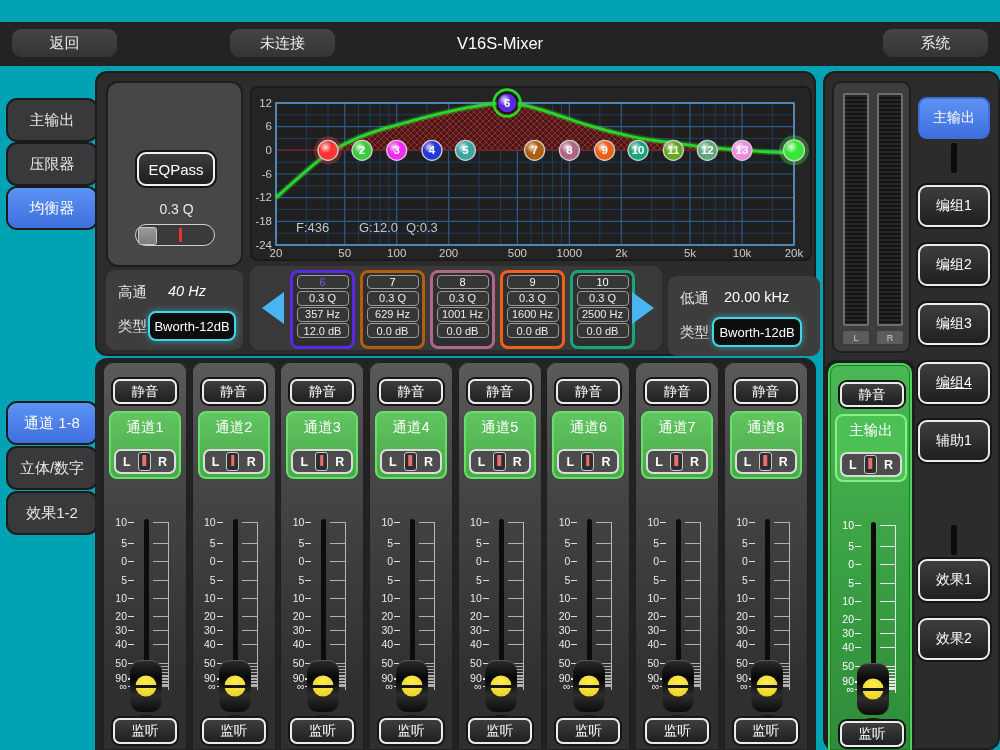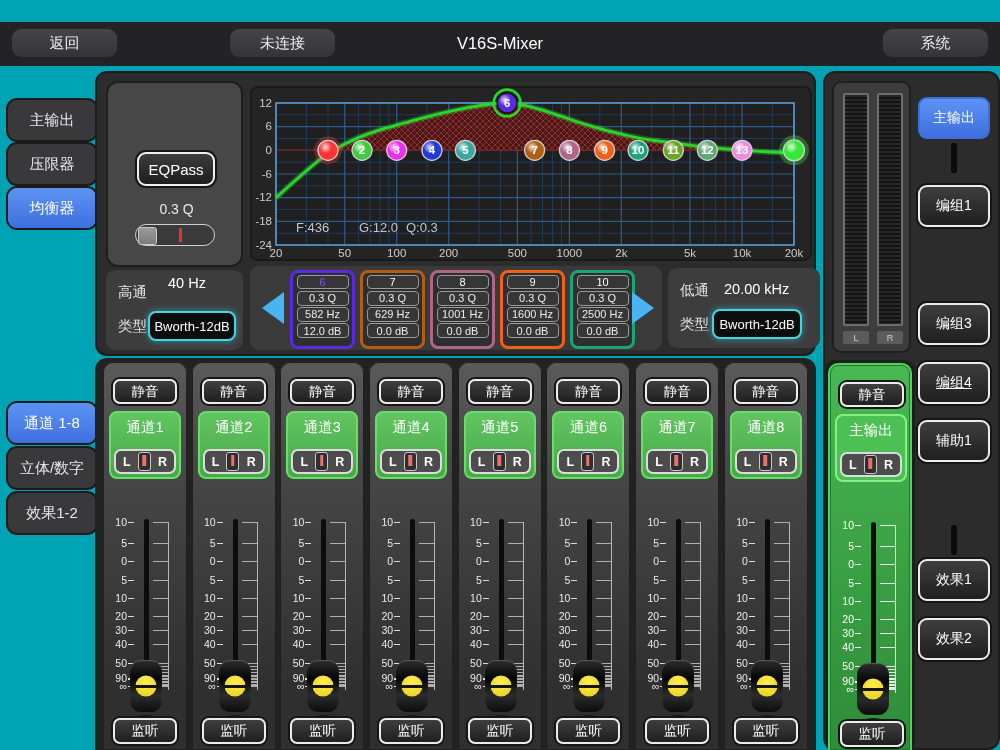--- a/index.html
+++ b/index.html
@@ -275,32 +275,32 @@
           <text x="317.35548741535257" y="169" text-anchor="middle" font-size="11.5" fill="#cccccc">1000</text>
           <text x="369.3333333333333" y="169" text-anchor="middle" font-size="11.5" fill="#cccccc">2k</text>
           <text x="438.04430816403845" y="169" text-anchor="middle" font-size="11.5" fill="#cccccc">5k</text>
           <text x="490.02215408201926" y="169" text-anchor="middle" font-size="11.5" fill="#cccccc">10k</text>
           <text x="542" y="169" text-anchor="middle" font-size="11.5" fill="#cccccc">20k</text>
         </svg>
     </div>
 
     <div class="fpanel" style="left:9px;top:197px;width:137px;">
       <span class="lab" style="top:13px;">高通</span>
-      <span class="val" style="left:62px;top:5px;">40 Hz</span>
+      <span class="val" style="left:62px;top:13px;font-style:italic;">40 Hz</span>
       <span class="lab" style="top:47px;">类型</span>
       <div class="typebtn" style="left:42px;top:41px;width:88px;">Bworth-12dB</div>
     </div>
 
     <div class="bandstrip">
       <div class="arrow arrowL"></div>
       <div class="bandcards" id="bandcards">
           <div class="bandcard" style="border-color: rgb(90, 42, 224);">
             <div class="bbox bnum" style="color: rgb(122, 90, 245);">6</div>
             <div class="bbox">0.3 Q</div>
-            <div class="bbox">582 Hz</div>
+            <div class="bbox">357 Hz</div>
             <div class="bbox">12.0 dB</div>
           </div>
           <div class="bandcard" style="border-color: rgb(176, 94, 18);">
             <div class="bbox bnum">7</div>
             <div class="bbox">0.3 Q</div>
             <div class="bbox">629 Hz</div>
             <div class="bbox">0.0 dB</div>
           </div>
           <div class="bandcard" style="border-color: rgb(176, 102, 136);">
             <div class="bbox bnum">8</div>
@@ -317,21 +317,21 @@
           <div class="bandcard" style="border-color: rgb(24, 165, 124);">
             <div class="bbox bnum">10</div>
             <div class="bbox">0.3 Q</div>
             <div class="bbox">2500 Hz</div>
             <div class="bbox">0.0 dB</div>
           </div>
         </div>
       <div class="arrow arrowR"></div>
     </div>
 
-    <div class="fpanel" style="left:571px;top:195px;width:152px;">
+    <div class="fpanel" style="left:571px;top:203px;width:152px;">
       <span class="lab" style="top:13px;">低通</span>
       <span class="val" style="left:56px;top:13px;">20.00 kHz</span>
       <span class="lab" style="top:47px;">类型</span>
       <div class="typebtn" style="left:44px;top:41px;width:90px;">Bworth-12dB</div>
     </div>
   </div>
 
   <div class="stripsPanel">
     <div class="strips" id="strips">
         <div class="strip">
@@ -820,20 +820,21 @@
             </div>
       <div class="hshadow"></div>
     </div>
     <button class="btn monitor">监听</button>
   </div>
       </div>
     <div class="rightcol" id="rightcol">
         <div class="rbtn active" style="top: 24px;">主输出</div>
         <div class="vsep" style="top: 70px;"></div>
         <div class="rbtn" style="top: 112px;">编组1</div>
+        <div class="rbtn" style="top: 171px;">编组2</div>
         <div class="rbtn" style="top: 230px;">编组3</div>
         <div class="rbtn" style="top: 289px; text-decoration: underline;">编组4</div>
         <div class="rbtn" style="top: 347px;">辅助1</div>
         <div class="vsep" style="top: 452px;"></div>
         <div class="rbtn" style="top: 486px;">效果1</div>
         <div class="rbtn" style="top: 545px;">效果2</div>
       </div>
   </div>
 
 </div>

